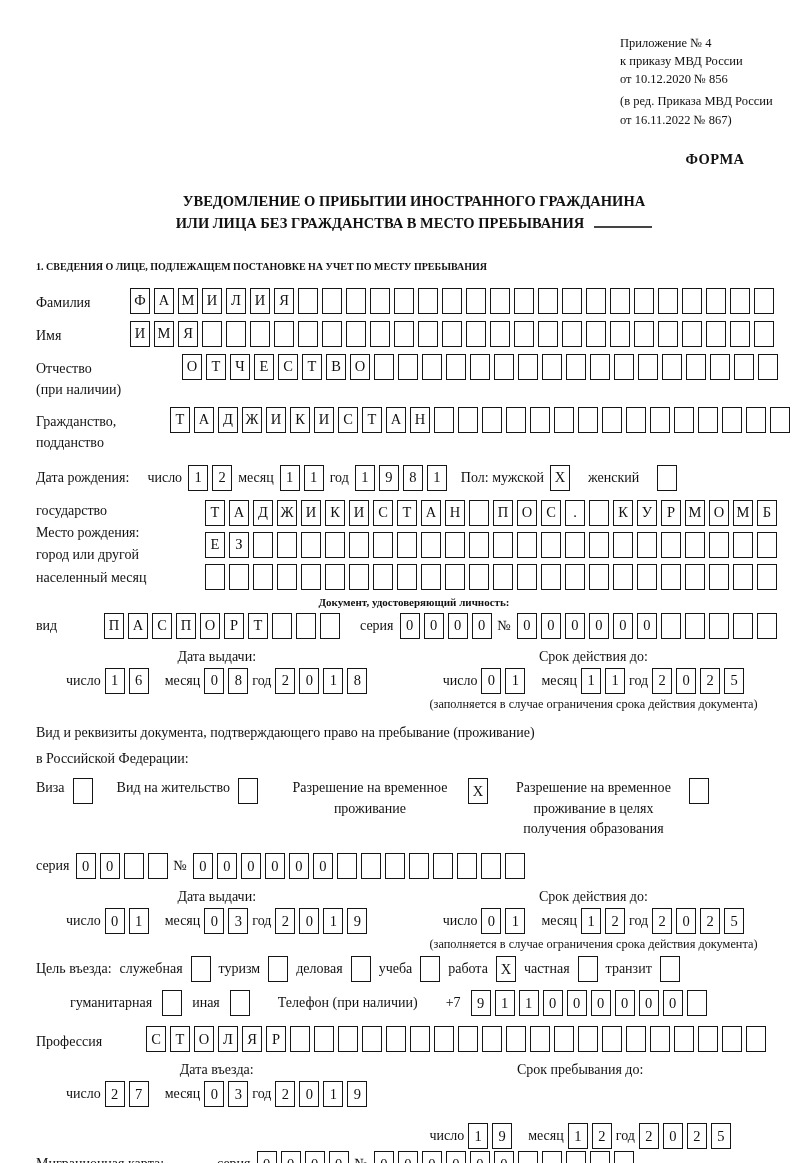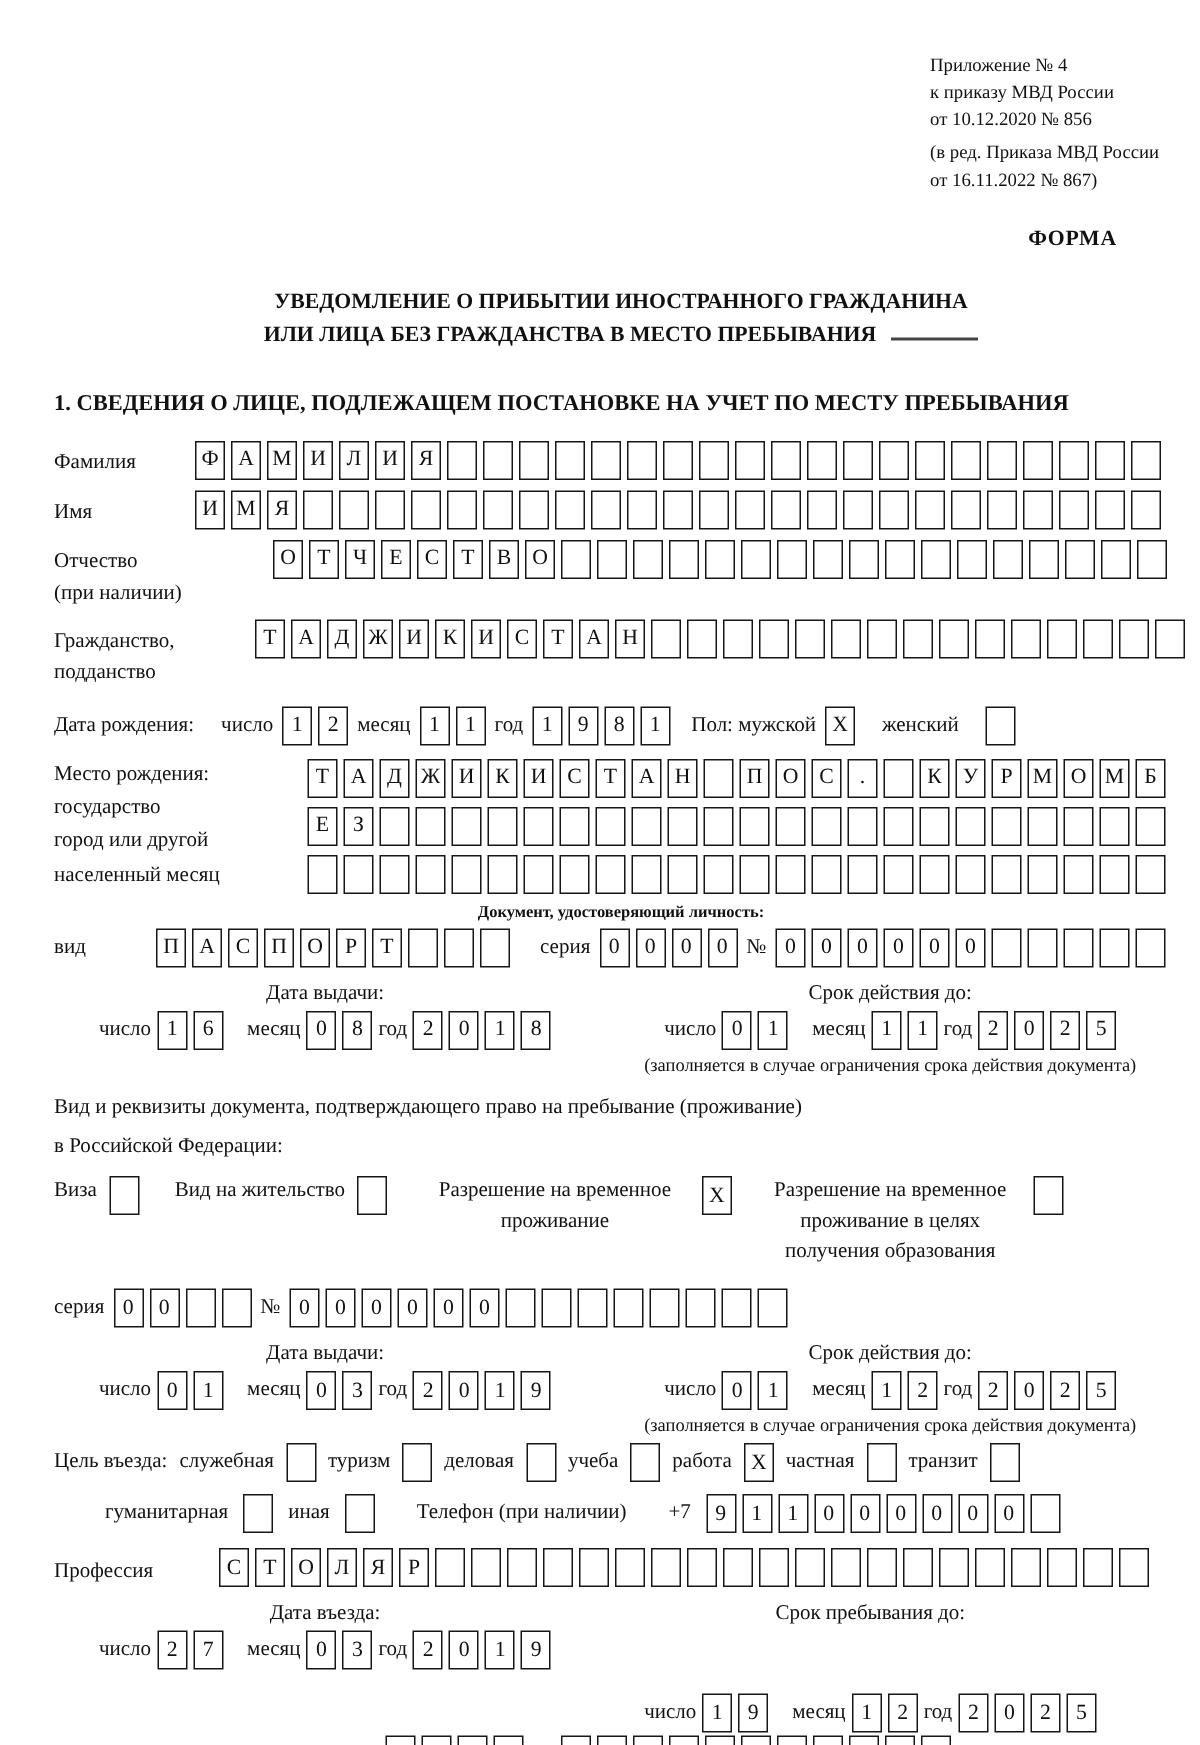--- a/index.html
+++ b/index.html
@@ -7,21 +7,21 @@
   .page{position:relative;width:800px;min-height:1163px;box-sizing:border-box;padding:34px 8px 20px 36px;}
 
   
   .appendix{margin-left:584px;width:200px;font-size:12.5px;line-height:1.45;}
   .appendix .gap{height:4px;}
   .forma{margin-left:584px;width:190px;text-align:center;font-weight:bold;font-size:14.5px;margin-top:22px;letter-spacing:.5px;}
 
   
   .title{margin-top:22px;text-align:center;font-weight:bold;font-size:14.5px;line-height:1.55;}
   .blankline{display:inline-block;width:58px;border-bottom:2px solid #444;height:12px;margin-left:10px;}
-  .sec-heading{margin-top:26px;font-weight:bold;font-size:15px;}
+  .sec-heading{margin-top:26px;font-weight:bold;font-size:10px;}
 
   
   .row{display:flex;align-items:flex-start;margin-top:7px;}
   .lbl{font-size:14px;line-height:1.5;}
   .cellrow{display:flex;gap:4px;flex-wrap:nowrap;}
   .cell{box-sizing:border-box;width:20px;height:26px;border:1.7px solid #161616;display:flex;
         align-items:center;justify-content:center;font-size:14.5px;background:#fff;flex:0 0 auto;}
   .stack{display:flex;flex-direction:column;gap:6px;}
 
   .inlineitems{display:flex;align-items:center;gap:6px;font-size:14px;flex-wrap:nowrap;}
@@ -227,22 +227,22 @@
     <span style="width:6px;"></span>
     <span>женский</span>
     <span style="width:6px;"></span>
     <span class="cellrow">
         <span class="cell"></span>
       </span>
   </div>
 
   <div class="row" style="margin-top:9px;">
     <div class="lbl" style="width:169px;line-height:1.6;">
+      <div>государство</div>
       <div>Место рождения:</div>
-      <div>государство</div>
       <div>город или другой</div>
       <div>населенный месяц</div>
     </div>
     <div class="stack">
       <div class="cellrow">
           <span class="cell">Т</span>
           <span class="cell">А</span>
           <span class="cell">Д</span>
           <span class="cell">Ж</span>
           <span class="cell">И</span>

